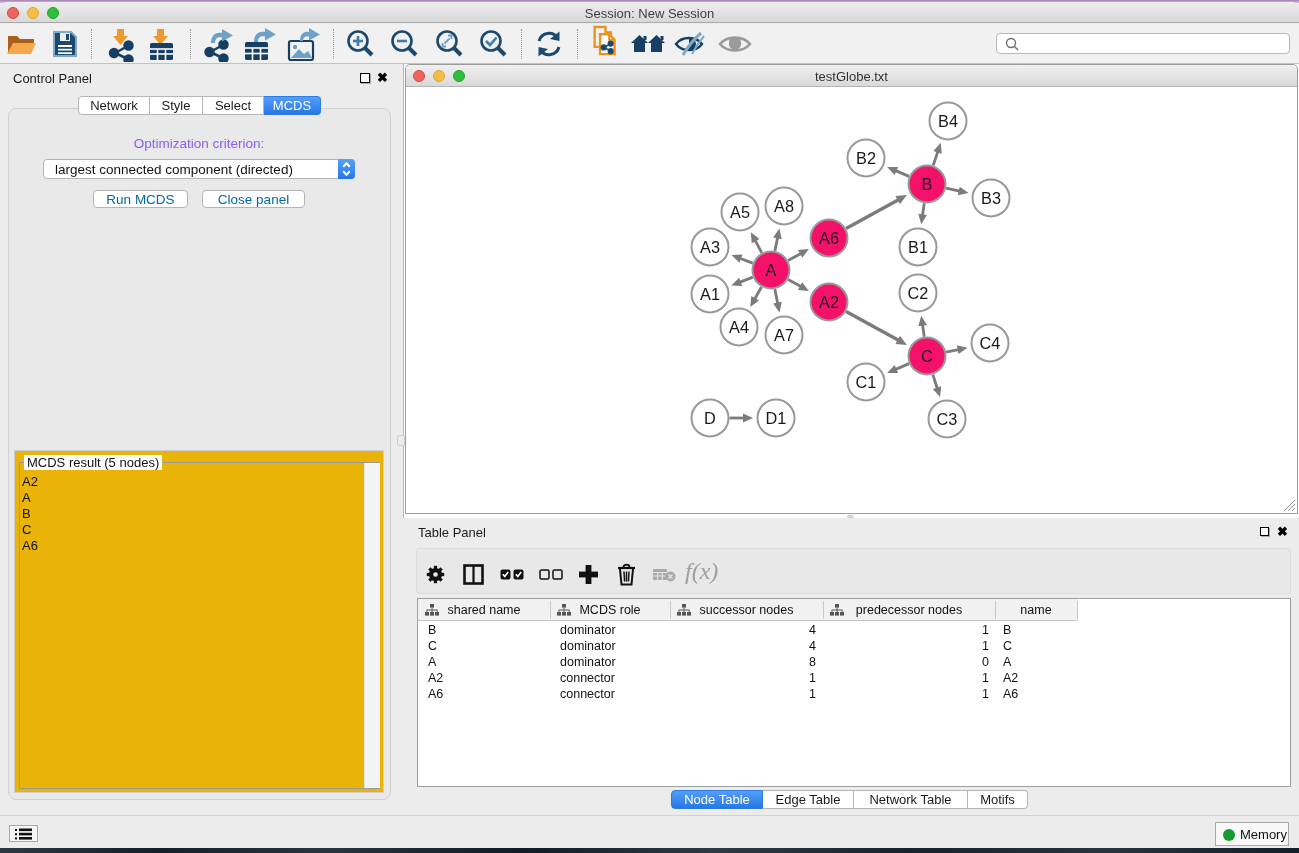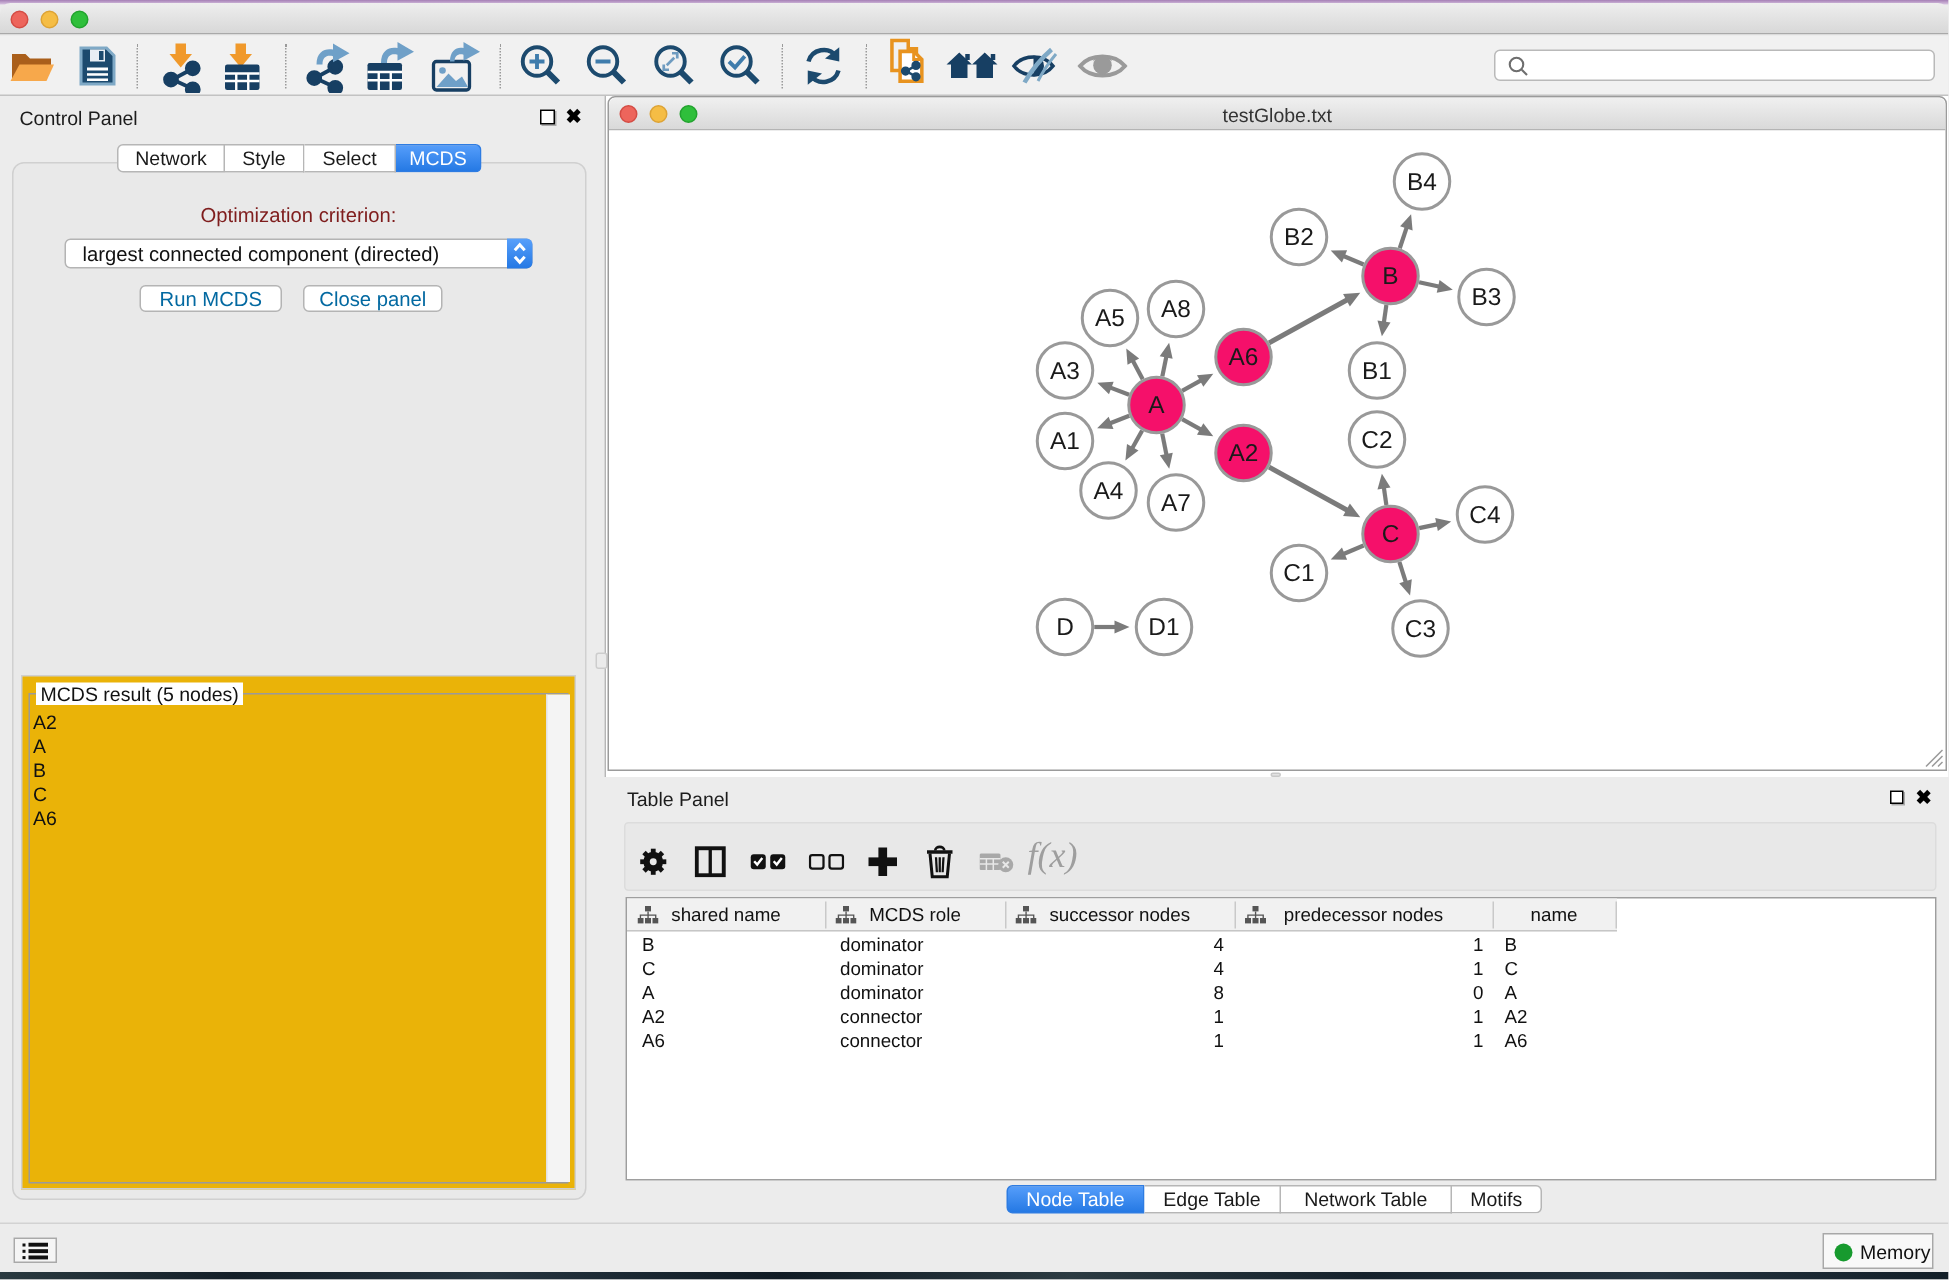--- a/index.html
+++ b/index.html
@@ -34,29 +34,29 @@
 #cp-float { left:360px; top:73px; width:10px; height:10px; border:1.5px solid #000; background:#fff; box-shadow:1px 1px 0 #ababab; }
 #cp-close { left:377px; top:70px; font-size:13px; font-weight:bold; color:#000; }
 #cp-panel { left:8px; top:108px; width:383px; height:692px; background:#e9e9e9; border:1px solid #d0d0d0; border-radius:8px; }
 .tabs { position:absolute; display:flex; height:19px; }
 .tab { height:19px; line-height:18px; font-size:13px; text-align:center; background:#fff;
   border:1px solid #b6b6b6; border-left:none; color:#1a1a1a; }
 .tab.first { border-left:1px solid #b6b6b6; border-radius:4px 0 0 4px; }
 .tab.last { border-radius:0 4px 4px 0; }
 .tab.sel { background:linear-gradient(#559dfa,#2579e4); color:#fff; border-color:#2e7ce2; }
 #cp-tabs { left:78px; top:96px; }
-#opt-label { left:0; top:136px; width:398px; text-align:center; font-size:13.5px; color:#7f1d1d; }
+#opt-label { left:0; top:136px; width:398px; text-align:center; font-size:13.5px; color:#8b5cf6; }
 #combo { left:43px; top:159px; width:312px; height:20px; background:#fff; border:1px solid #b4b4b4; border-radius:4px;padding-left:12px; }
 #combo .ctext { position:absolute; left:11px; top:2px; font-size:13.5px; color:#111; }
 #combo .cbtn { position:absolute; right:-1px; top:-1px; width:17px; height:20px; border-radius:0 4px 4px 0;
   background:linear-gradient(#58a0fb,#2478e4); }
 .btn { position:absolute; height:18px; background:#fff; border:1px solid #b4b4b4; border-radius:4px;
   font-size:13.5px; color:#0369a1; text-align:center; line-height:17px; }
 #btn-run { left:93px; top:190px; width:95px; }
-#btn-close { left:202px; top:190px; width:93px; }
+#btn-close { left:202px; top:190px; width:103px; }
 #result-box { left:14px; top:450px; width:370px; height:343px; background:#eab308; border:1px solid #cfcfcf; }
 #fieldset { position:absolute; left:4px; top:11px; right:4px; bottom:3px; border:1px solid #9a9a9a; }
 #legend { position:absolute; left:9px; top:4px; background:#fff; padding:0 3px; font-size:13px; color:#111; }
 #result-list { position:absolute; left:7px; top:23px; font-size:13px; color:#111; line-height:16px; }
 #result-scroll { position:absolute; left:349px; top:12px; width:16px; bottom:4px; background:#f4f4f4; border-left:1px solid #e2e2e2; }
 
 
 #desktop { left:403px; top:64px; width:896px; height:454px; background:#fff; border-left:1px solid #b6b6b6; }
 #vdiv-thumb { left:397px; top:435px; width:8px; height:11px; background:#ebebeb; border:1px solid #cdcdcd; border-radius:2px; }
 #netwin { left:405px; top:64px; width:893px; height:450px; background:#fff; border:1px solid #9b9b9b; border-radius:5px 5px 0 0; }
@@ -89,20 +89,21 @@
 #mem-btn .dot { position:absolute; left:7px; top:6px; width:12px; height:12px; border-radius:50%; background:#179a2e; }
 #mem-btn .txt { position:absolute; left:24px; top:4px; font-size:13px; color:#111; }
 </style>
 </head>
 <body>
 <div class="abs" id="wall-top"></div>
 <div class="abs" id="titlebar">
   <div class="tl" style="left:7px;background:#ed655c;border:0.5px solid #d44c44;"></div>
   <div class="tl" style="left:27px;background:#f5bd45;border:0.5px solid #dda335;"></div>
   <div class="tl" style="left:47px;background:#2fbf3b;border:0.5px solid #22a32e;"></div>
+  <div class="title">Session: New Session</div>
 </div>
 <div class="abs" id="toolbar">
   <svg class="ticon" style="left:4px" width="34" height="33" viewBox="0 0 34 33">
     <path d="M4 8 L13 8 L16 11 L30 11 L30 16 L4 24 Z" fill="#aa5f1b"></path>
     <rect x="4" y="8" width="5" height="16" fill="#aa5f1b"></rect>
     <path d="M9 15 L32 15 L27 26 L3 26 Z" fill="#f7a84b"></path>
   </svg>
   <svg class="ticon" style="left:51px" width="28" height="33" viewBox="0 0 28 33">
     <path d="M3 4 h17 l5 5 v19 h-22 z" fill="#1c4a6e" stroke="#7fa9c6" stroke-width="2"></path>
     <rect x="9" y="5" width="10" height="8" fill="#e8eef4"></rect>

